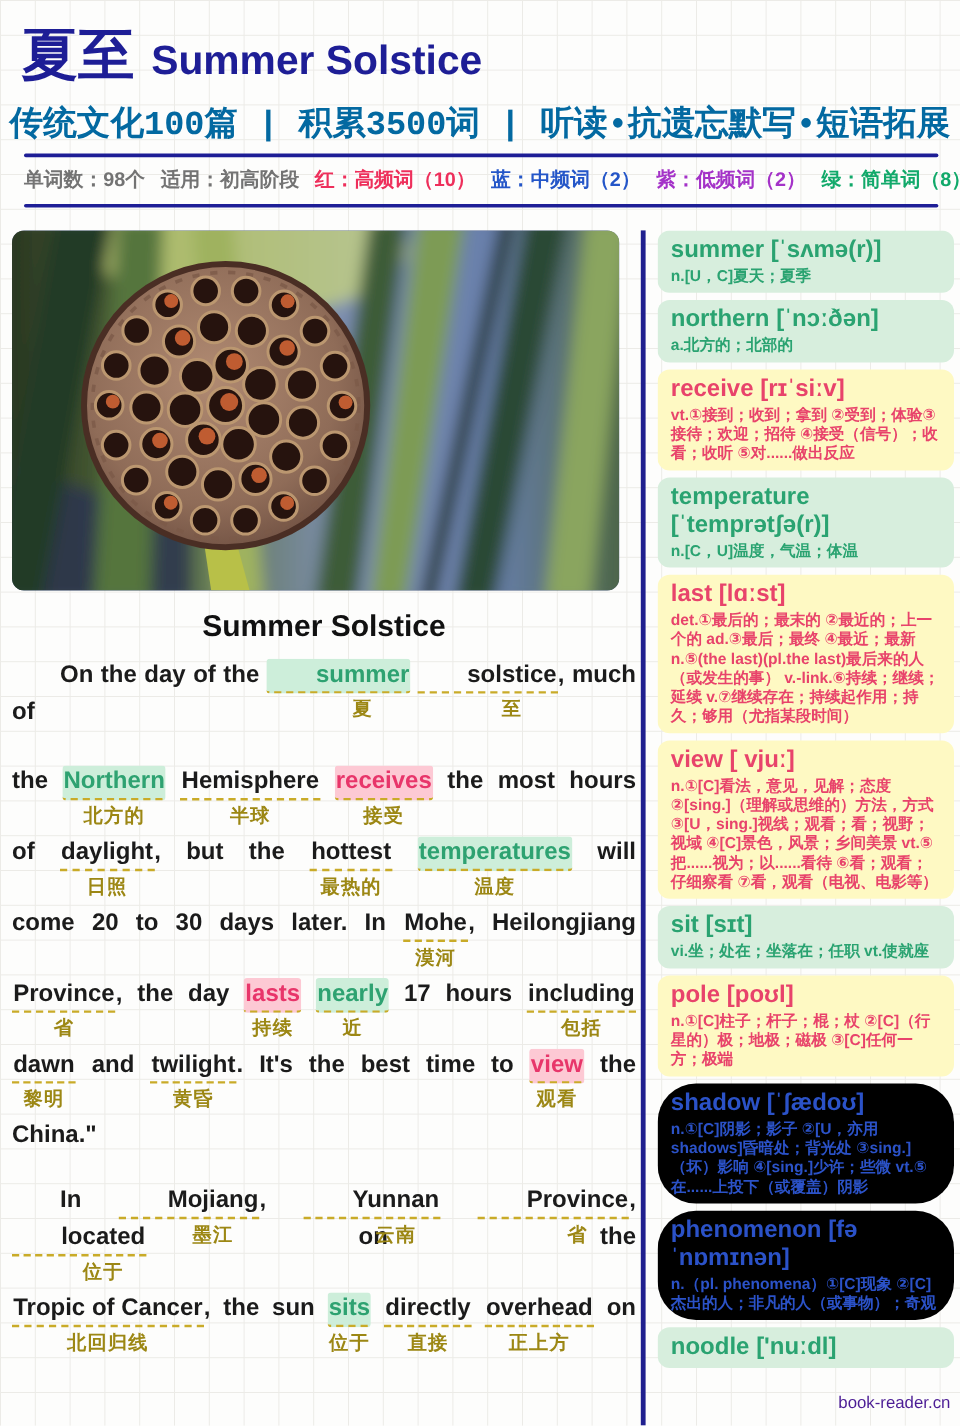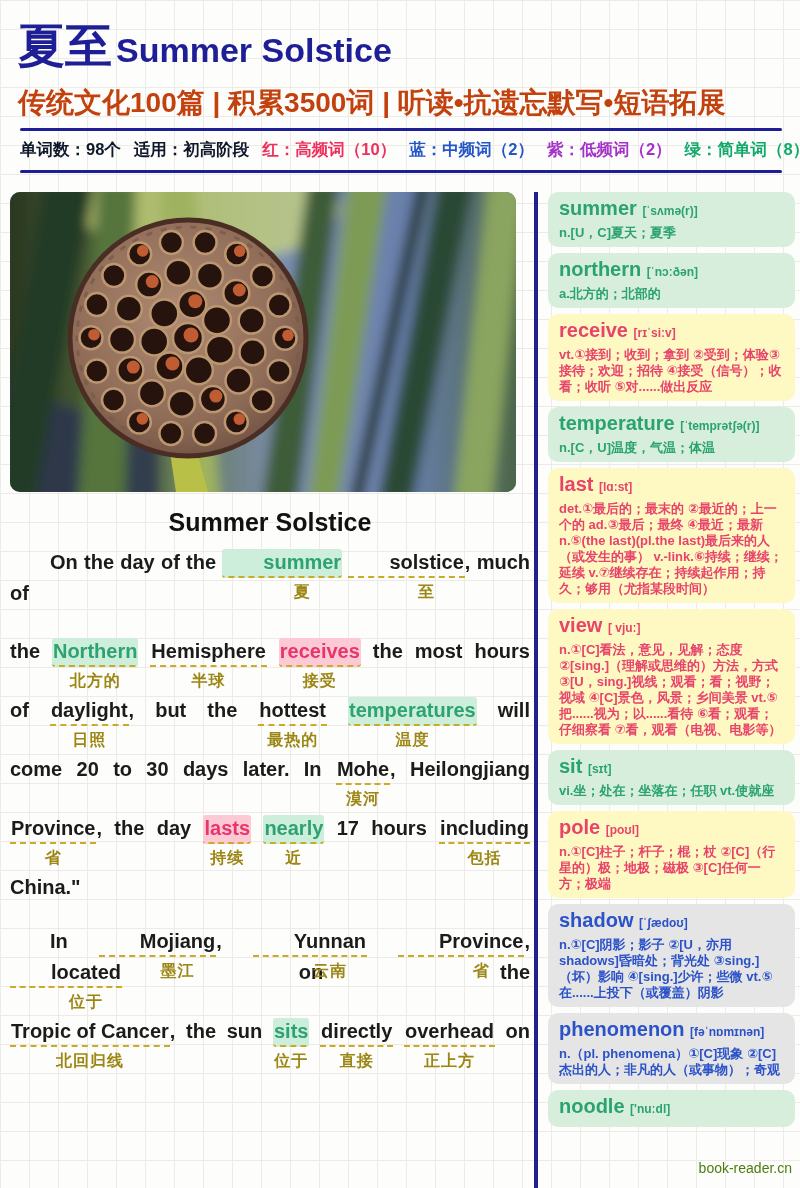--- a/index.html
+++ b/index.html
@@ -7,28 +7,28 @@
     width:800px;height:1188px;position:relative;overflow:hidden;
     font-family:"Liberation Sans","DejaVu Sans",sans-serif;
     background-color:#fdfdfc;
     background-image:
       linear-gradient(to right,#ecebe7 1px,transparent 1px),
       linear-gradient(to bottom,#ecebe7 1px,transparent 1px);
     background-size:29px 29px;
   }
   .abs{position:absolute;}
   
-  .title-row{left:18px;top:20px;display:flex;align-items:baseline;gap:4px;color:#1e1e96;font-weight:700;}
+  .title-row{left:18px;top:20px;display:flex;align-items:baseline;gap:14px;color:#1e1e96;font-weight:700;}
   .title-cn{font-size:47px;line-height:52px;}
   .title-en{font-size:34px;}
-  .subtitle{left:18px;top:84px;font-size:28px;font-weight:700;color:#c2410c;white-space:nowrap;}
+  .subtitle{left:8px;top:84px;font-size:28px;font-weight:700;color:#0369a1;white-space:nowrap;font-family:Liberation Mono, monospace;}
   .rule{left:20px;width:762px;height:3px;background:#1e1e96;border-radius:2px;}
   .rule1{top:128px;} .rule2{top:170px;}
   .stats{left:20px;top:139px;width:768px;display:flex;gap:13px;font-size:16.5px;font-weight:700;white-space:nowrap;}
-  .stat.navy{color:#0f172a;} .stat.red{color:#ee2f5b;} .stat.blue{color:#2456c8;}
+  .stat.navy{color:#737373;} .stat.red{color:#ee2f5b;} .stat.blue{color:#2456c8;}
   .stat.purple{color:#a432c8;} .stat.green{color:#11a96a;}
   
   .photo{left:10px;top:192px;width:506px;height:300px;border-radius:10px;overflow:hidden;background:#5c6c8e;}
   .photo svg{display:block;}
   
   .article{left:10px;top:506px;width:520px;color:#1b1b1b;}
   .article-title{text-align:center;font-size:25px;font-weight:700;color:#111;margin:2px 0 10px 0;}
   .line{font-size:20px;font-weight:700;line-height:30px;text-align:justify;text-align-last:justify;padding-bottom:28px;}
   .line.left{text-align:left;text-align-last:left;}
   .line.noann{padding-bottom:4px;}
@@ -38,27 +38,27 @@
   .tok.g{background:#cdeeda;color:#2ea271;border-radius:3px;}
   .tok.r{background:#fdc9d4;color:#e8356a;border-radius:3px;}
   .ann{position:absolute;top:30px;left:50%;transform:translateX(-50%);
        font-size:16px;font-weight:700;color:#9c8714;white-space:nowrap;letter-spacing:1px;}
   
   .divider{left:534px;top:192px;width:4px;height:996px;background:#20208f;}
   
   .vocab{left:548px;top:192px;width:247px;height:996px;overflow:hidden;}
   .card{border-radius:10px;padding:5px 11px 6px 11px;margin-bottom:6px;box-sizing:border-box;}
   .card .hw{font-size:20px;font-weight:700;line-height:23px;}
-  .card .hw .pron{font-size:12px;}
+  .card .hw .pron{font-size:20px;}
   .card .df{font-size:13px;font-weight:700;line-height:16px;margin-top:2px;}
   .card.green{background:#d7eedd;} .card.green .hw,.card.green .df{color:#2aa371;}
   .card.red{background:#fef9c3;}  .card.red .hw,.card.red .df{color:#e8436b;}
-  .card.blue{background:#e5e5e5;} .card.blue .hw,.card.blue .df{color:#2b52c8;}
-  
-  .watermark{right:8px;top:1160px;font-size:14px;color:#4d7c0f;z-index:5;}
+  .card.blue{background:#000000;border-radius:32px;} .card.blue .hw,.card.blue .df{color:#2b52c8;}
+  
+  .watermark{right:8px;top:1160px;font-size:14px;color:#4c1d95;z-index:5;}
 </style>
 </head>
 <body>
 
 <div class="abs title-row">
   <span class="title-cn">夏至</span>
   <span class="title-en">Summer Solstice</span>
 </div>
 <div class="abs subtitle">传统文化100篇 | 积累3500词 | 听读•抗遗忘默写•短语拓展</div>
 <div class="abs rule rule1"></div>
@@ -167,20 +167,21 @@
 </div>
 
 <div class="abs article">
   <div class="article-title">Summer Solstice</div>
   <div id="article-lines">
       <div class="line indent">On the day of the <span class="tok g">summer<span class="ann">夏</span></span> <span class="tok">solstice<span class="ann">至</span></span>, much of</div>
       <div class="line">the <span class="tok g">Northern<span class="ann">北方的</span></span> <span class="tok">Hemisphere<span class="ann">半球</span></span> <span class="tok r">receives<span class="ann">接受</span></span> the most hours</div>
       <div class="line">of <span class="tok">daylight<span class="ann">日照</span></span>, but the <span class="tok">hottest<span class="ann">最热的</span></span> <span class="tok g">temperatures<span class="ann">温度</span></span> will</div>
       <div class="line">come 20 to 30 days later. In <span class="tok">Mohe<span class="ann">漠河</span></span>, Heilongjiang</div>
       <div class="line"><span class="tok">Province<span class="ann">省</span></span>, the day <span class="tok r">lasts<span class="ann">持续</span></span> <span class="tok g">nearly<span class="ann">近</span></span> 17 hours <span class="tok">including<span class="ann">包括</span></span></div>
+      <div class="line"><span class="tok">dawn<span class="ann">黎明</span></span> and <span class="tok">twilight<span class="ann">黄昏</span></span>. It's the best time to <span class="tok r">view<span class="ann">观看</span></span> the</div>
       <div class="line left noann">China."</div>
       <div class="line indent pgap">In <span class="tok">Mojiang<span class="ann">墨江</span></span>, <span class="tok">Yunnan<span class="ann">云南</span></span> <span class="tok">Province<span class="ann">省</span></span>, <span class="tok">located<span class="ann">位于</span></span> on the</div>
       <div class="line"><span class="tok">Tropic of Cancer<span class="ann">北回归线</span></span>, the sun <span class="tok g">sits<span class="ann">位于</span></span> <span class="tok">directly<span class="ann">直接</span></span> <span class="tok">overhead<span class="ann">正上方</span></span> on</div>
     </div>
 </div>
 
 <div class="abs divider"></div>
 
 <div class="abs vocab" id="vocab-list">
     <div class="card green">

